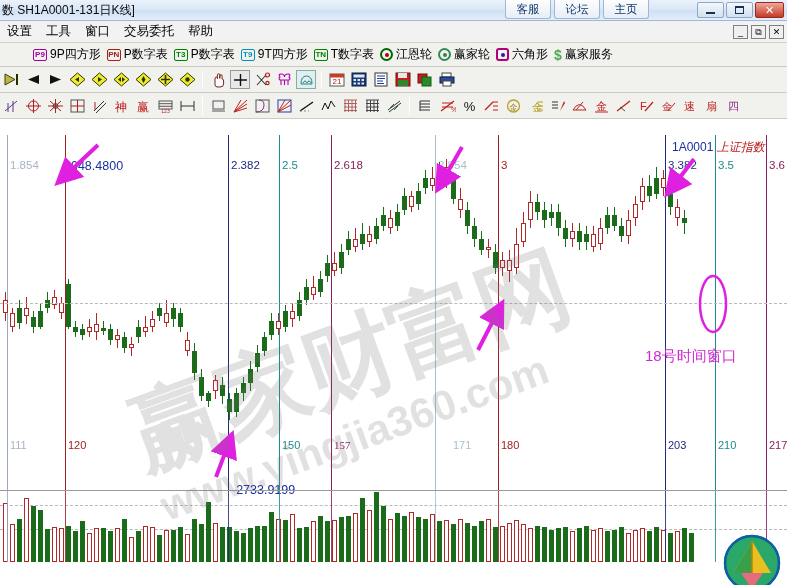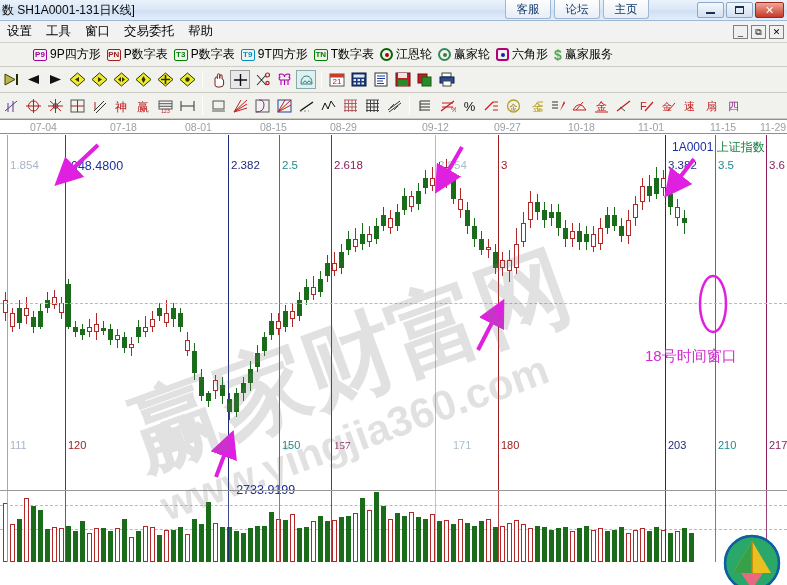--- a/index.html
+++ b/index.html
@@ -153,21 +153,21 @@
   }
   .wick { position: absolute; width: 1px; }
   .body { position: absolute; }
 
   .volbar { position: absolute; bottom: 0; }
 
   .idxlabel {
     position: absolute; font-size: 12px; color: #1a2fa0;
     font-family: "Liberation Sans", sans-serif; white-space: nowrap;
   }
-  .idxlabel .cn { color: #15803d; }
+  .idxlabel .cn { color: #b91c1c; font-style: italic; }
 
   .pricetag {
     position: absolute; font-size: 12.5px; color: #1a2fa0; white-space: nowrap;
     font-family: "Liberation Sans", sans-serif;
   }
 
   .annot-text {
     position: absolute; font-size: 15px; color: #d02ad0; white-space: nowrap;
     font-family: "Liberation Sans", sans-serif; font-weight: normal;
   }
@@ -600,33 +600,20 @@
       </span>
     <span class="ico">
         <svg width="17" height="16" viewBox="0 0 17 16">
           <text x="8.5" y="12" font-size="11" fill="#8a2a8a" text-anchor="middle" font-family="Liberation Sans">四</text>
         </svg>
       </span>
   </div>
 
   <div class="chartarea">
 
-    <div class="axis-top">
-      <span class="datelbl" style="left:30px">07-04</span>
-      <span class="datelbl" style="left:110px">07-18</span>
-      <span class="datelbl" style="left:185px">08-01</span>
-      <span class="datelbl" style="left:260px">08-15</span>
-      <span class="datelbl" style="left:330px">08-29</span>
-      <span class="datelbl" style="left:422px">09-12</span>
-      <span class="datelbl" style="left:494px">09-27</span>
-      <span class="datelbl" style="left:568px">10-18</span>
-      <span class="datelbl" style="left:638px">11-01</span>
-      <span class="datelbl" style="left:710px">11-15</span>
-      <span class="datelbl" style="left:760px">11-29</span>
-    </div>
 
     <div class="idxlabel" style="left:672px; top:20px;">
       <span>1A0001</span>
       <span class="cn">上证指数</span>
     </div>
 
     <div class="pricepanel">
       <div id="vlines">
           <div class="vline" style="left: 7px; background: rgb(154, 168, 192);"></div>
           <div class="vval" style="left: 10px; top: 24px; color: rgb(168, 180, 200);">1.854</div>

